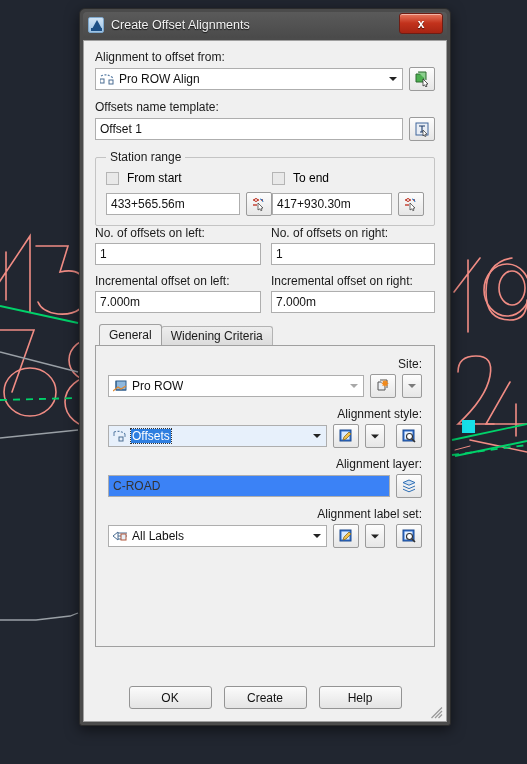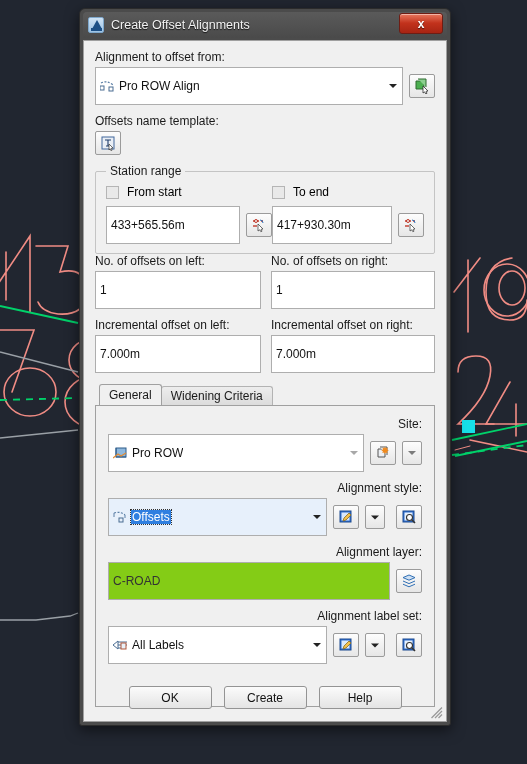--- a/index.html
+++ b/index.html
@@ -68,25 +68,25 @@
     border:1px solid #a0a0a0;
     margin-top:2px;
     position:relative;
     padding:9px 11px 0 11px;
   }
 
   
   .lbl { font-size:12px; color:#1a1a1a; margin-bottom:3px; display:block; }
   .row { display:flex; align-items:center; gap:6px; }
   .field {
-    height:38px; background:#fff; border:1px solid #aeaeae;
+    height:22px; background:#fff; border:1px solid #aeaeae;
     display:flex; align-items:center; padding:0 4px; font-size:12px;
     color:#111; flex:1 1 auto; min-width:0;
   }
-  .field.readonly { background:#84cc16; color:#333; }
+  .field.readonly { background:#3b82f6; color:#333; }
   .field.focusbg { background:#e7f0fb; }
   .combo { position:relative; padding-right:18px; }
   .combo .arrow {
     position:absolute; right:5px; top:50%; margin-top:-2px;
     width:0;height:0;border-left:4px solid transparent;
     border-right:4px solid transparent;border-top:4px solid #222;
   }
   .combo.disabled-arrow .arrow{ border-top-color:#a8a8a8; }
   .ftext { white-space:nowrap; overflow:hidden; text-overflow:ellipsis; }
   .sel { background:#2f7fe0; color:#fff; padding:0 1px; outline:1px dotted #333; }
@@ -222,20 +222,23 @@
               <path d="M4 1h8v8" fill="#8bd08e" stroke="#2e6b31"></path>
               <path d="M9 8l5 5-2 .3 1 2-1.3.6-1-2L9 15z" fill="#fff" stroke="#333" stroke-width=".8"></path>
             </svg>
         </div>
       </div>
     </div>
 
     <div class="fgroup">
       <span class="lbl">Offsets name template:</span>
       <div class="row">
+        <div class="field">
+          <span class="ftext">Offset 1</span>
+        </div>
         <div class="iconbtn">
           <svg width="16" height="16" viewBox="0 0 16 16">
               <rect x="2" y="2" width="12" height="12" fill="#e9eef5" stroke="#41679b"></rect>
               <path d="M5 5h6M8 5v6M6 11h4" stroke="#1e3d6b" stroke-width="1.1"></path>
               <path d="M9 9l4 4-1.8.3.9 1.8-1.2.5-.9-1.8L9 15z" fill="#fff" stroke="#333" stroke-width=".7"></path>
             </svg>
         </div>
       </div>
     </div>
 

